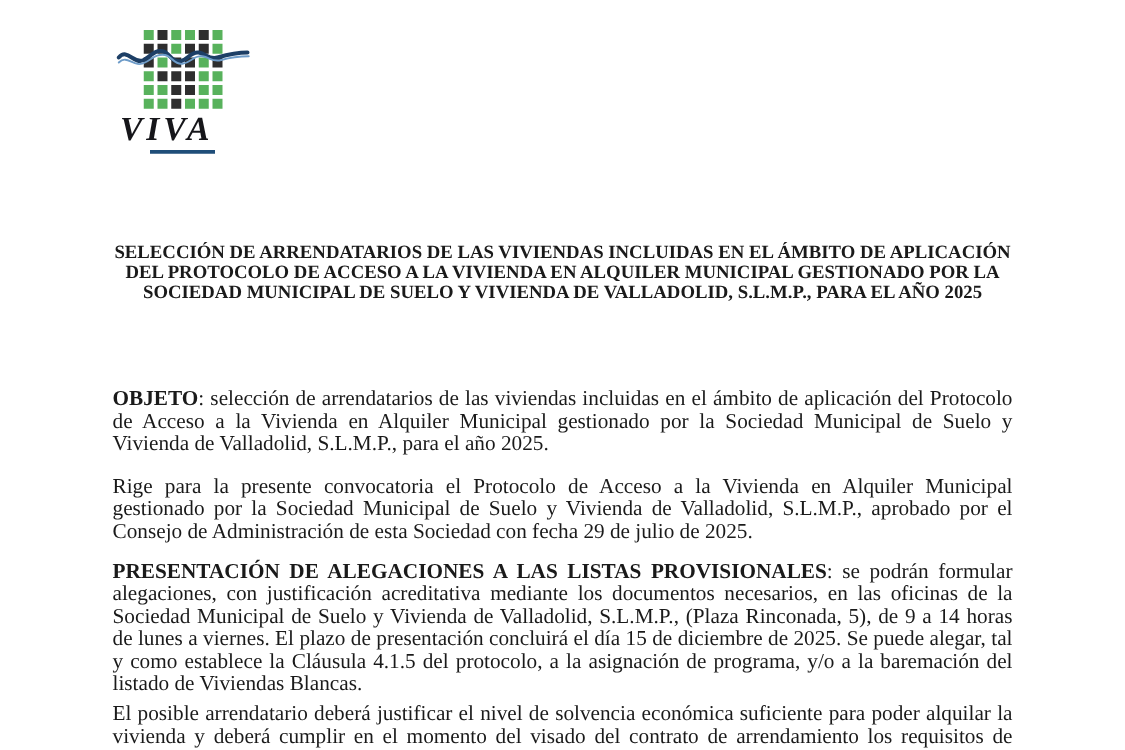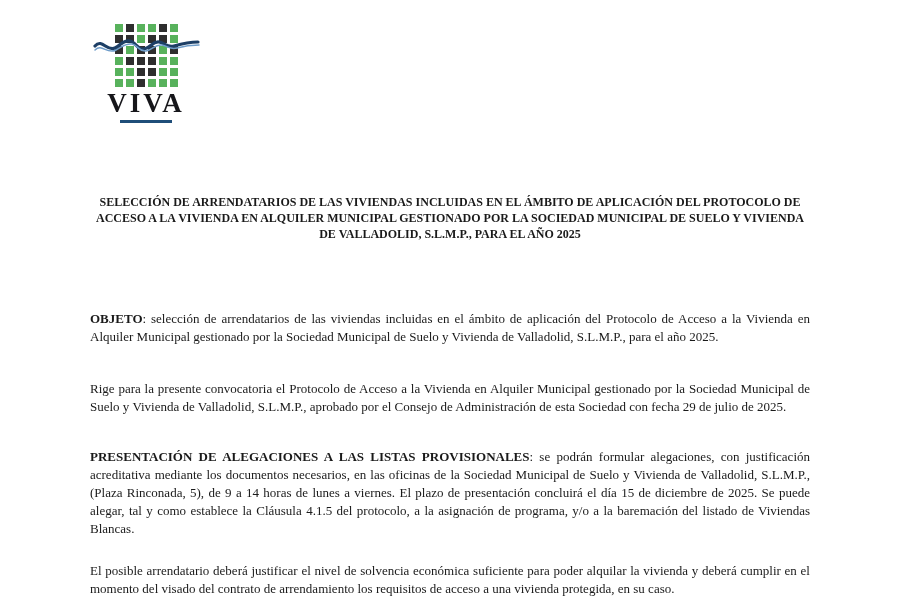--- a/index.html
+++ b/index.html
@@ -9,21 +9,21 @@
     background:#ffffff;
     overflow:hidden;
     font-family:"Liberation Serif", serif;
     color:#1a1a1a;
     margin:0 auto;
   }
 
   
   .logo-block{
     position:absolute;left:96px;top:24px;width:100px;
-    text-align:center;
+    font-style:italic;
   }
   .logo-grid{
     position:relative;
     display:grid;
     grid-template-columns:repeat(6,8px);
     grid-auto-rows:8px;
     gap:3px 3px;
     justify-content:center;
     width:63px;
     margin:0 auto;
@@ -51,32 +51,32 @@
     font-weight:bold;
     line-height:11px;
     color:#16161a;
   }
 
   
   .doc-title{
     position:absolute;left:90px;top:194px;width:720px;
     text-align:center;
     font-weight:bold;
-    font-size:12px;
+    font-size:15px;
     line-height:16px;
   }
   .doc-subtitle{
     position:absolute;left:90px;top:266px;width:720px;
     text-align:center;
     font-weight:bold;
     font-size:12.5px;
   }
   .para{
     position:absolute;left:90px;width:720px;
-    font-size:13px;
+    font-size:17px;
     line-height:18px;
     text-align:justify;
     margin:0;
   }
   .para strong{font-weight:bold;}
   .p1{top:310px;}
   .p2{top:380px;}
   .p3{top:416px;}
   .p4{top:448px;}
   .p5{top:562px;}

